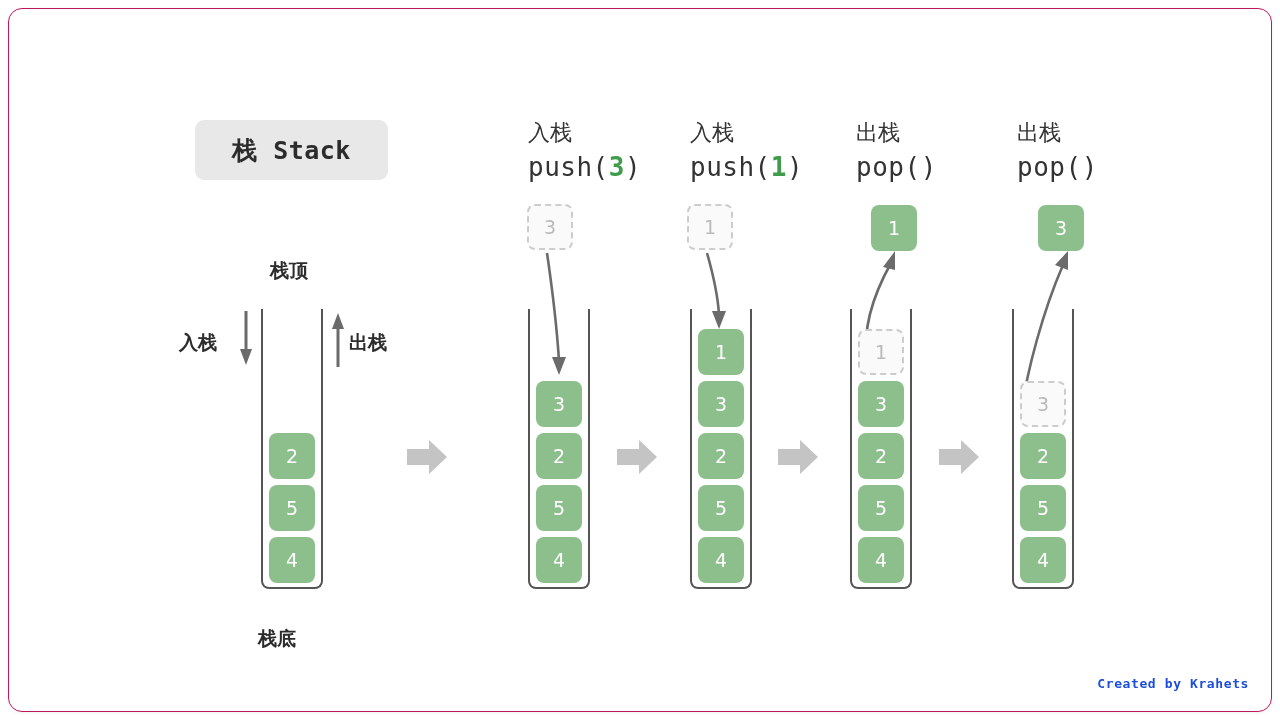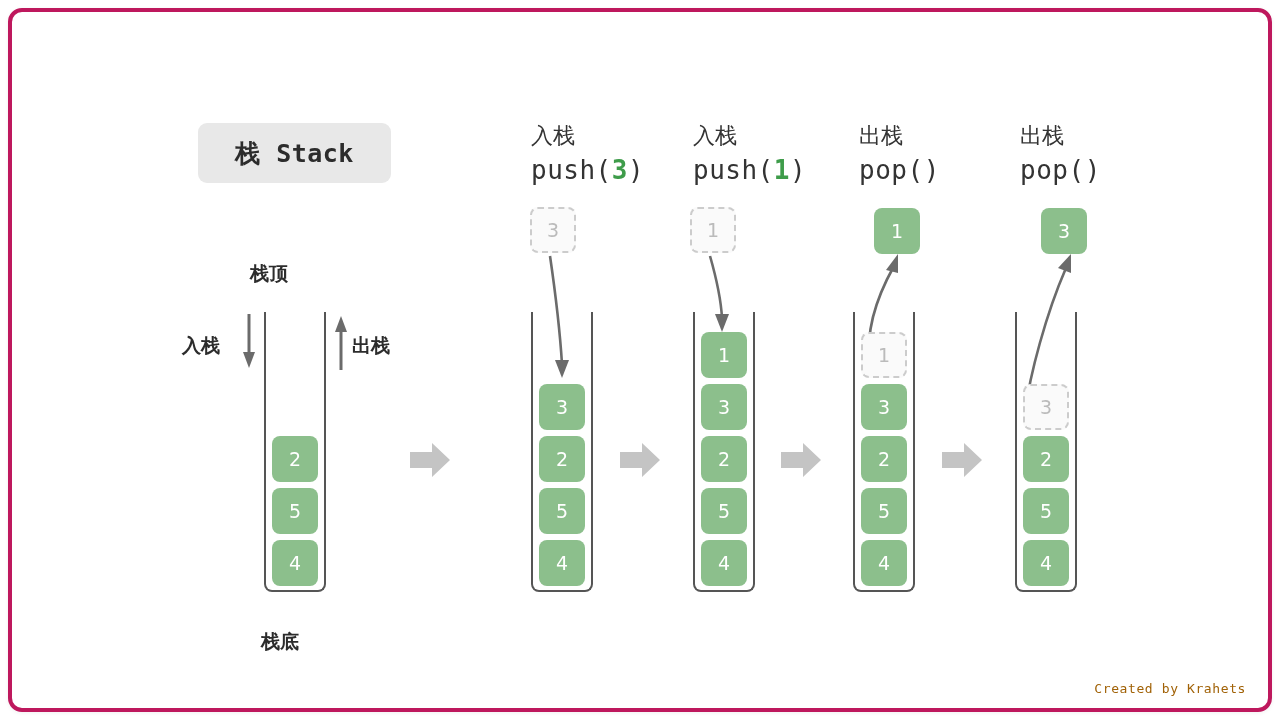--- a/index.html
+++ b/index.html
@@ -7,21 +7,21 @@
     width: 1280px; height: 720px;
     background: #ffffff;
     font-family: "DejaVu Sans", "Liberation Sans", sans-serif;
     overflow: hidden;
   }
   #card {
     position: absolute;
     left: 8px; top: 8px;
     width: 1264px; height: 704px;
     background: #ffffff;
-    border: 4px solid #be185d;
+    border: 1px solid #be185d;
     border-radius: 14px;
     box-shadow: 0 1px 4px rgba(0,0,0,0.06);
     overflow: hidden;
   }
   .abs { position: absolute; }
 
   
   #title-chip {
     left: 186px; top: 111px;
     width: 193px; height: 60px;
@@ -80,34 +80,34 @@
     background: #fafafa;
     border: 2px dashed #cccccc;
     color: #bbbbbb;
   }
 
   
   .block-arrow { width: 40px; height: 38px; }
 
   
   #footer {
-    right: 22px; bottom: 12px;
+    right: 22px; bottom: 20px;
     font-family: "DejaVu Sans Mono", "Liberation Mono", monospace;
-    font-size: 13px; color: #a16207; letter-spacing: 0.6px;
+    font-size: 13px; color: #1d4ed8; letter-spacing: 0.6px; font-weight: bold;
   }
   svg { display: block; overflow: visible; }
 </style>
 </head>
 <body>
 
 <div id="card">
 
   <div id="title-chip" class="abs">栈 Stack</div>
 
-  <div class="abs" style="left:238px; top:249px;text-align:right;">
+  <div class="abs" style="left:261px; top:249px;text-align:right;">
     <span class="cjk-label">栈顶</span>
   </div>
 
   <div class="abs" style="left:249px; top:617px;">
     <span class="cjk-label">栈底</span>
   </div>
 
   <div class="abs" style="left:170px; top:321px;">
     <span class="cjk-label">入栈</span>
   </div>

